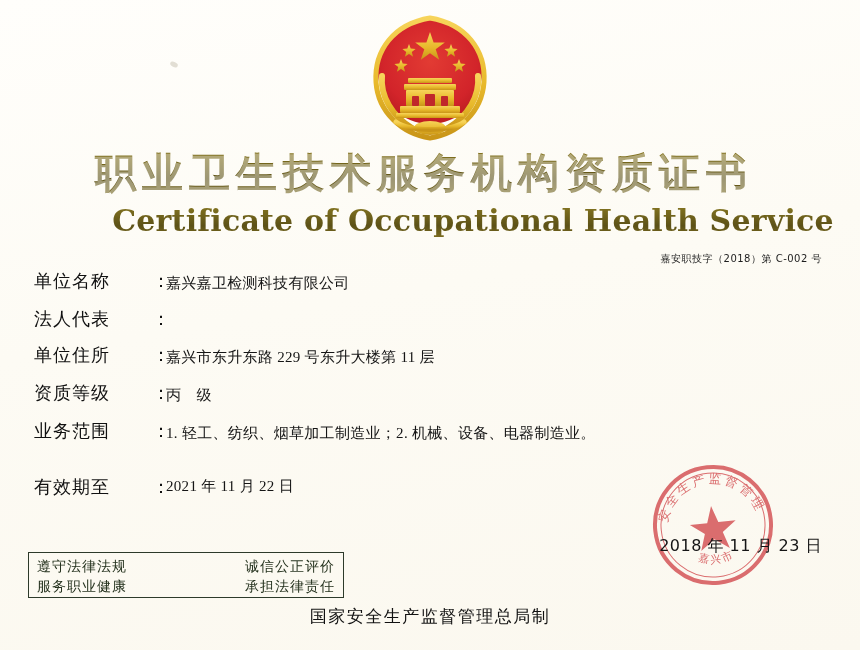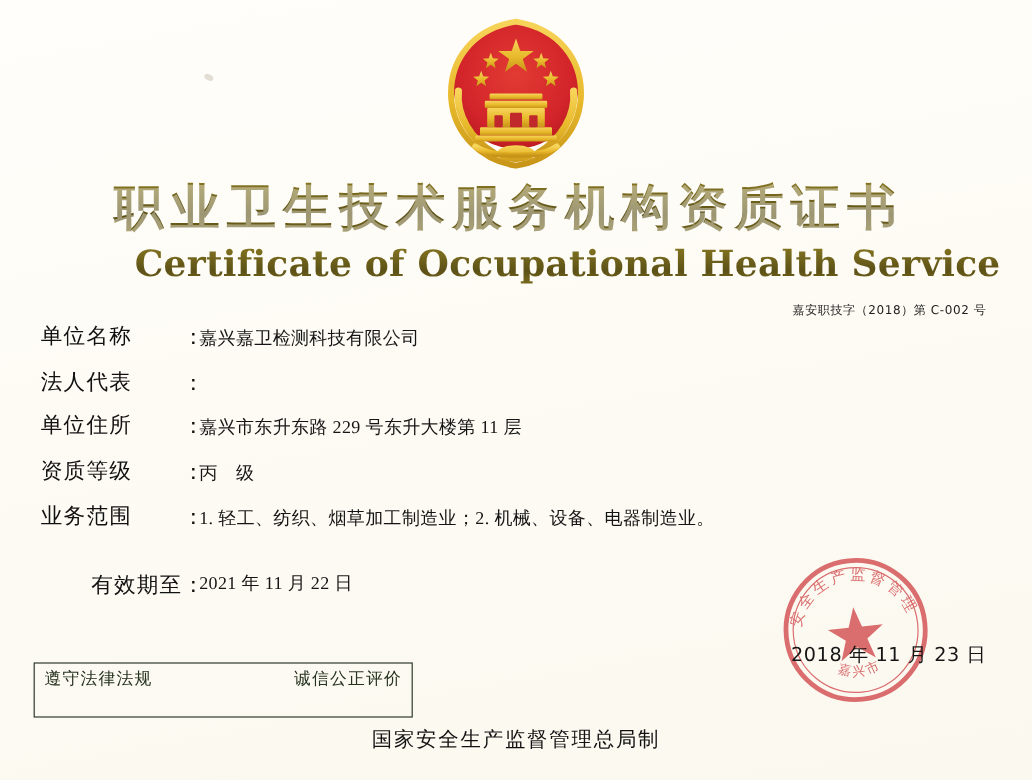--- a/index.html
+++ b/index.html
@@ -125,21 +125,21 @@
   }
 
   
   .validity {
     position: absolute;
     top: 475px;
     left: 34px;
     display: flex;
     align-items: flex-start;
   }
-  .validity .field-label { width: 118px; text-align: right; }
+  .validity .field-label { width: 118px; }
 
   
   .issue-date {
     position: absolute;
     top: 536px;
     right: 38px;
     font-family: "DejaVu Sans", "Liberation Sans", sans-serif;
     font-size: 16px;
     color: #151515;
     letter-spacing: 0.5px;
@@ -321,17 +321,21 @@
     </svg>
   </div>
 
   <div class="issue-date">2018 年 11 月 23 日</div>
 
   <div class="motto">
     <div class="motto-line">
       <span>遵守法律法规</span>
       <span>诚信公正评价</span>
     </div>
+    <div class="motto-line">
+      <span>服务职业健康</span>
+      <span>承担法律责任</span>
+    </div>
   </div>
 
   <div class="issuer">国家安全生产监督管理总局制</div>
 
 </div>
 
 </body></html>

